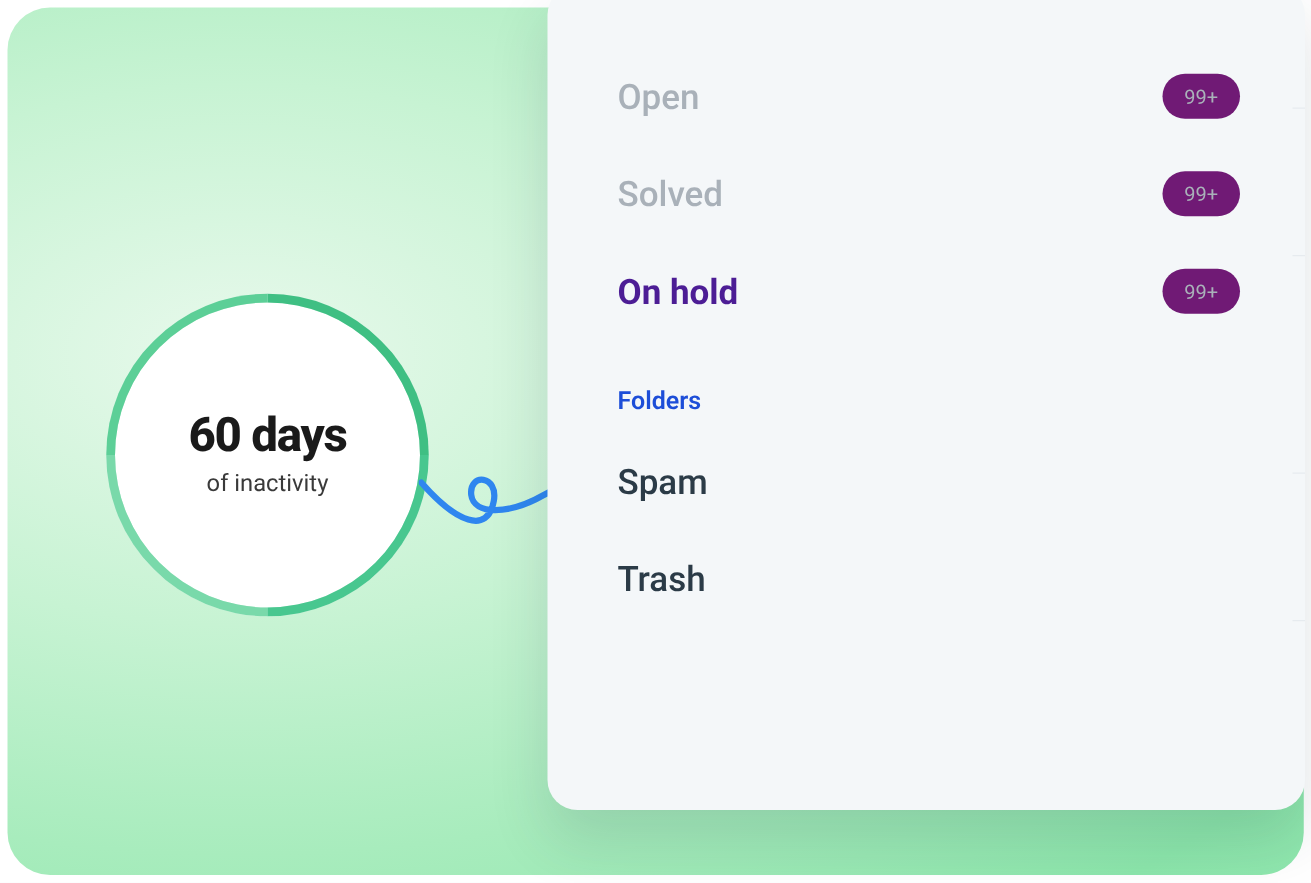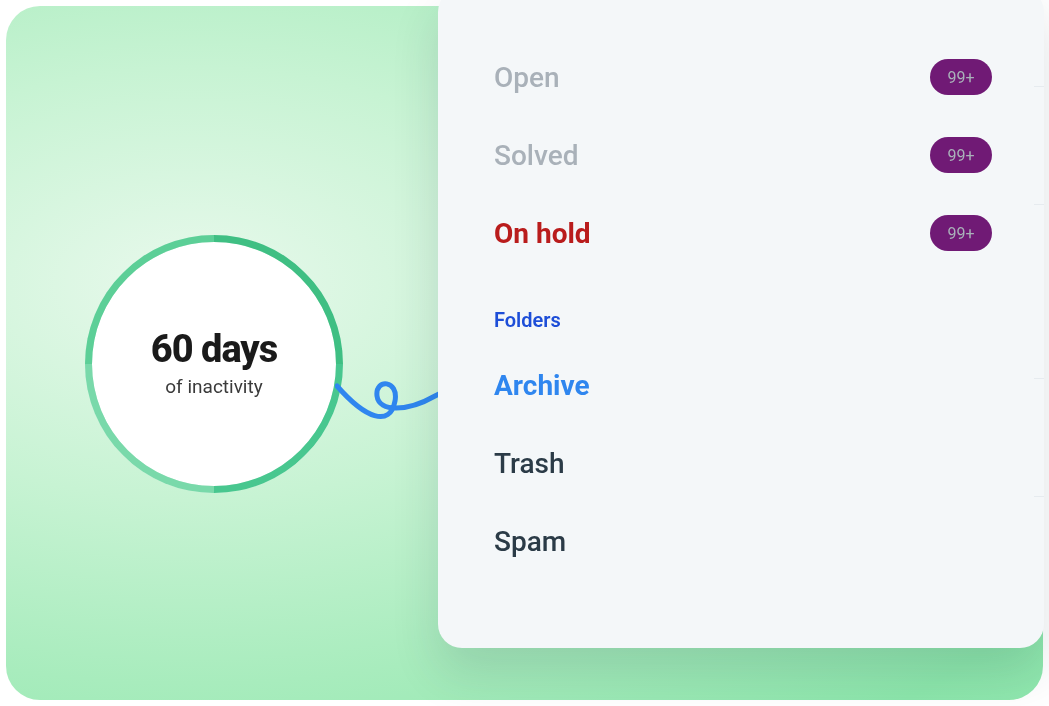--- a/index.html
+++ b/index.html
@@ -85,21 +85,21 @@
     align-items: center;
     justify-content: space-between;
     height: 78px;
     gap: 35px;
   }
   .status-label {
     font-size: 28px;
     font-weight: 500;
     color: #a9b1b9;
   }
-  .status-label.bold { font-weight: 700; color: #b91c1c; }
+  .status-label.bold { font-weight: 700; color: #4c1d95; }
   .badge {
     display: inline-flex;
     align-items: center;
     justify-content: center;
     min-width: 62px;
     height: 36px;
     padding: 0 14px;
     border-radius: 18px;
     background: #701a75;
     color: #a9b1b9;
@@ -168,28 +168,25 @@
       </div>
       <div class="status-item">
         <span class="status-label bold">On hold</span>
         <span class="badge">99+</span>
       </div>
     </div>
 
     <div class="section-title">Folders</div>
 
     <div class="folder-list">
-      <div class="folder-item active">
-        <span>Archive</span>
+      <div class="folder-item">
+        <span>Spam</span>
       </div>
       <div class="folder-item">
         <span>Trash</span>
-      </div>
-      <div class="folder-item">
-        <span>Spam</span>
       </div>
     </div>
 
     <div class="right-rail">
 
       <div class="seg" style="top:98px"></div>
       <div class="seg" style="top:216px"></div>
       <div class="seg" style="top:390px"></div>
       <div class="seg" style="top:508px"></div>
     </div>

